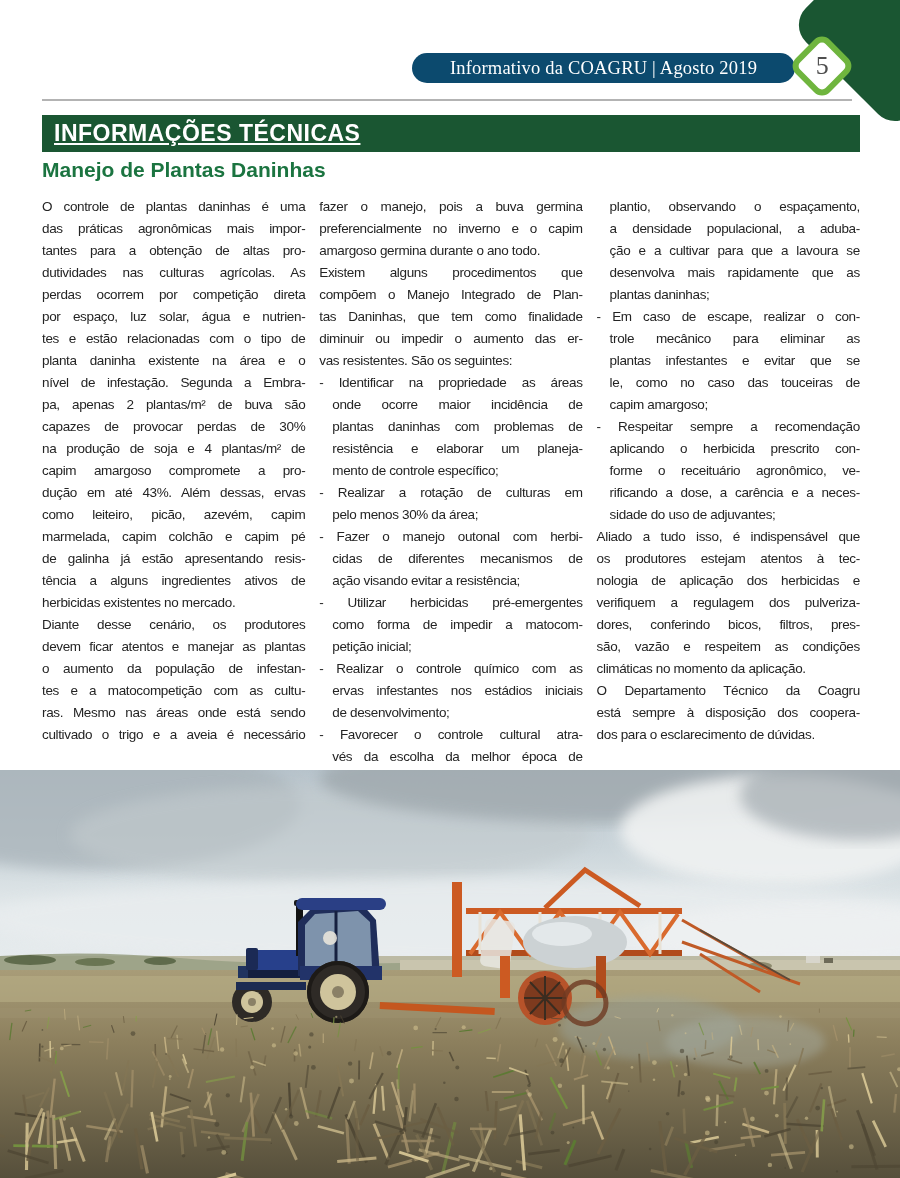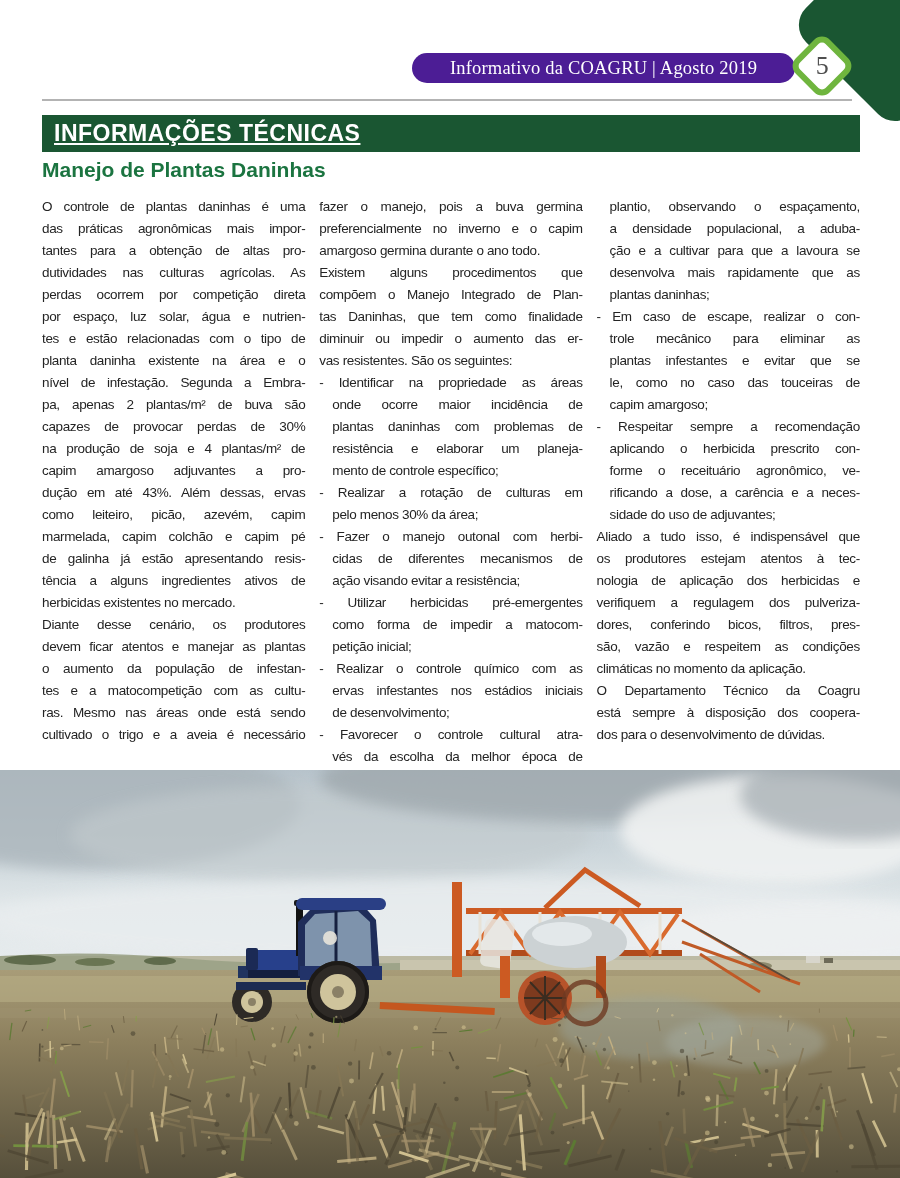--- a/index.html
+++ b/index.html
@@ -9,21 +9,21 @@
   
   .corner{position:absolute;width:150px;height:150px;left:820px;top:-50px;
           border-radius:24px;transform:rotate(45deg);z-index:1;}
   .badge{position:absolute;left:798px;top:42px;width:48px;height:48px;background:#fff;
          border:6px solid #6fb53e;border-radius:11px;transform:rotate(45deg);
          box-sizing:border-box;z-index:3;display:flex;align-items:center;justify-content:center;}
   .badge span{transform:rotate(-45deg);font-family:"Liberation Serif", serif;
               font-size:26px;color:#4f4f4f;}
 
   
-  .pill{position:absolute;left:412px;top:53px;width:383px;height:30px;background:#4c1d95;
+  .pill{position:absolute;left:412px;top:53px;width:383px;height:30px;background:#0c4a6e;
         border-radius:16px;z-index:2;text-align:center;line-height:30px;color:#ffffff;
         font-family:"Liberation Serif", serif;font-size:18.5px;letter-spacing:.2px;}
 
   .rule{position:absolute;left:42px;top:99px;width:810px;height:2px;background:#b3b3b3;z-index:0;}
 
   
   .barTitle{position:absolute;left:42px;top:115px;width:818px;height:37px;
             color:#ffffff;font-weight:bold;font-size:23px;line-height:37px;
             padding-left:12px;box-sizing:border-box;letter-spacing:.5px;text-decoration:underline;}
   .subTitle{position:absolute;left:42px;top:158px;font-weight:bold;font-size:21px;color:#1b7440;}
@@ -61,21 +61,21 @@
         <div class="ln">tantes para a obtenção de altas pro-</div>
         <div class="ln">dutividades nas culturas agrícolas. As</div>
         <div class="ln">perdas ocorrem por competição direta</div>
         <div class="ln">por espaço, luz solar, água e nutrien-</div>
         <div class="ln">tes e estão relacionadas com o tipo de</div>
         <div class="ln">planta daninha existente na área e o</div>
         <div class="ln">nível de infestação. Segunda a Embra-</div>
         <div class="ln">pa, apenas 2 plantas/m² de buva são</div>
         <div class="ln">capazes de provocar perdas de 30%</div>
         <div class="ln">na produção de soja e 4 plantas/m² de</div>
-        <div class="ln">capim amargoso adjuvantes a pro-</div>
+        <div class="ln">capim amargoso compromete a pro-</div>
         <div class="ln">dução em até 43%. Além dessas, ervas</div>
         <div class="ln">como leiteiro, picão, azevém, capim</div>
         <div class="ln">marmelada, capim colchão e capim pé</div>
         <div class="ln">de galinha já estão apresentando resis-</div>
         <div class="ln">tência a alguns ingredientes ativos de</div>
         <div class="ln e">herbicidas existentes no mercado.</div>
         <div class="ln">Diante desse cenário, os produtores</div>
         <div class="ln">devem ficar atentos e manejar as plantas</div>
         <div class="ln">o aumento da população de infestan-</div>
         <div class="ln">tes e a matocompetição com as cultu-</div>
@@ -128,21 +128,21 @@
         <div class="ln ind e">sidade do uso de adjuvantes;</div>
         <div class="ln">Aliado a tudo isso, é indispensável que</div>
         <div class="ln">os produtores estejam atentos à tec-</div>
         <div class="ln">nologia de aplicação dos herbicidas e</div>
         <div class="ln">verifiquem a regulagem dos pulveriza-</div>
         <div class="ln">dores, conferindo bicos, filtros, pres-</div>
         <div class="ln">são, vazão e respeitem as condições</div>
         <div class="ln e">climáticas no momento da aplicação.</div>
         <div class="ln">O Departamento Técnico da Coagru</div>
         <div class="ln">está sempre à disposição dos coopera-</div>
-        <div class="ln e">dos para o desenvolvimento de dúvidas.</div>
+        <div class="ln e">dos para o esclarecimento de dúvidas.</div>
       </div>
   </div>
 
   <svg class="photo" viewBox="0 0 900 408" preserveAspectRatio="none" aria-hidden="true">
     <defs>
       <linearGradient id="sky" x1="0" y1="0" x2="0" y2="1">
         <stop offset="0" stop-color="#b7c3cb"></stop>
           <stop offset="0.35" stop-color="#ccd6db"></stop>
         <stop offset="0.6" stop-color="#e2e8ea"></stop>
           <stop offset="1" stop-color="#e9edef"></stop>

